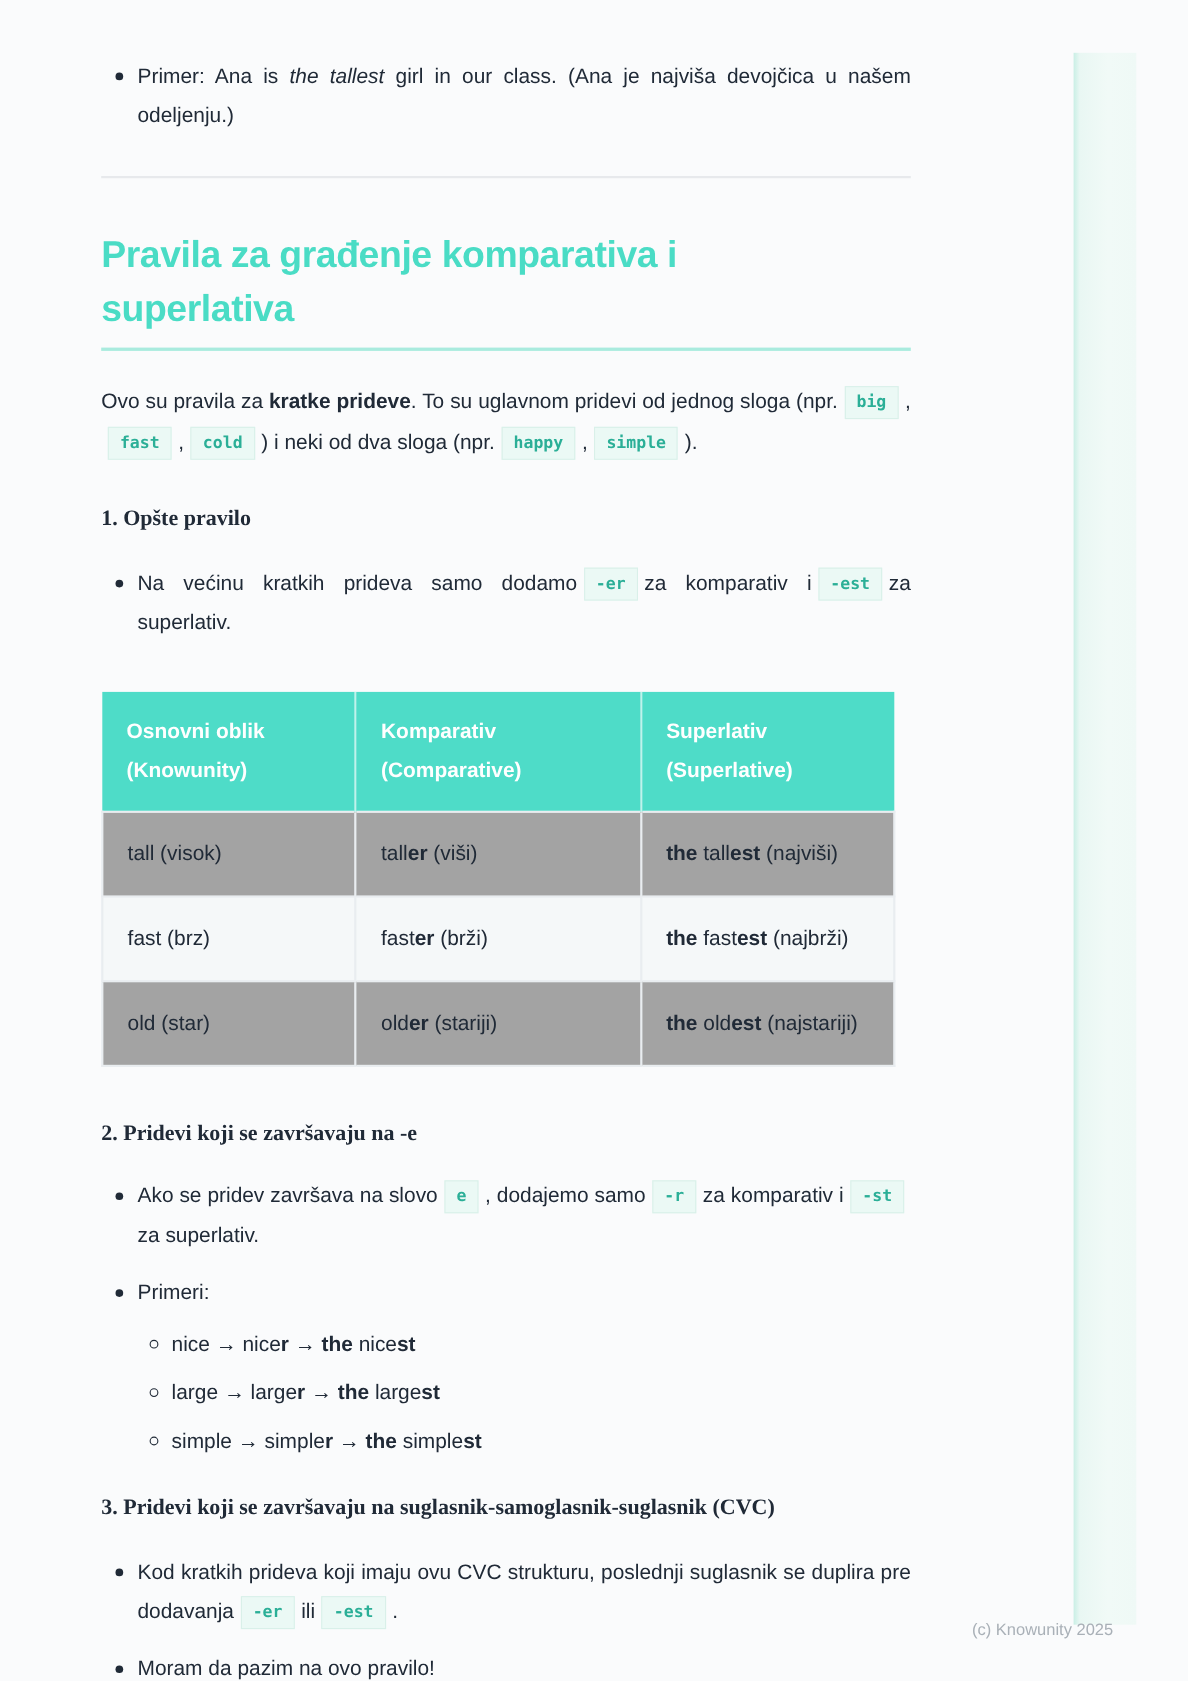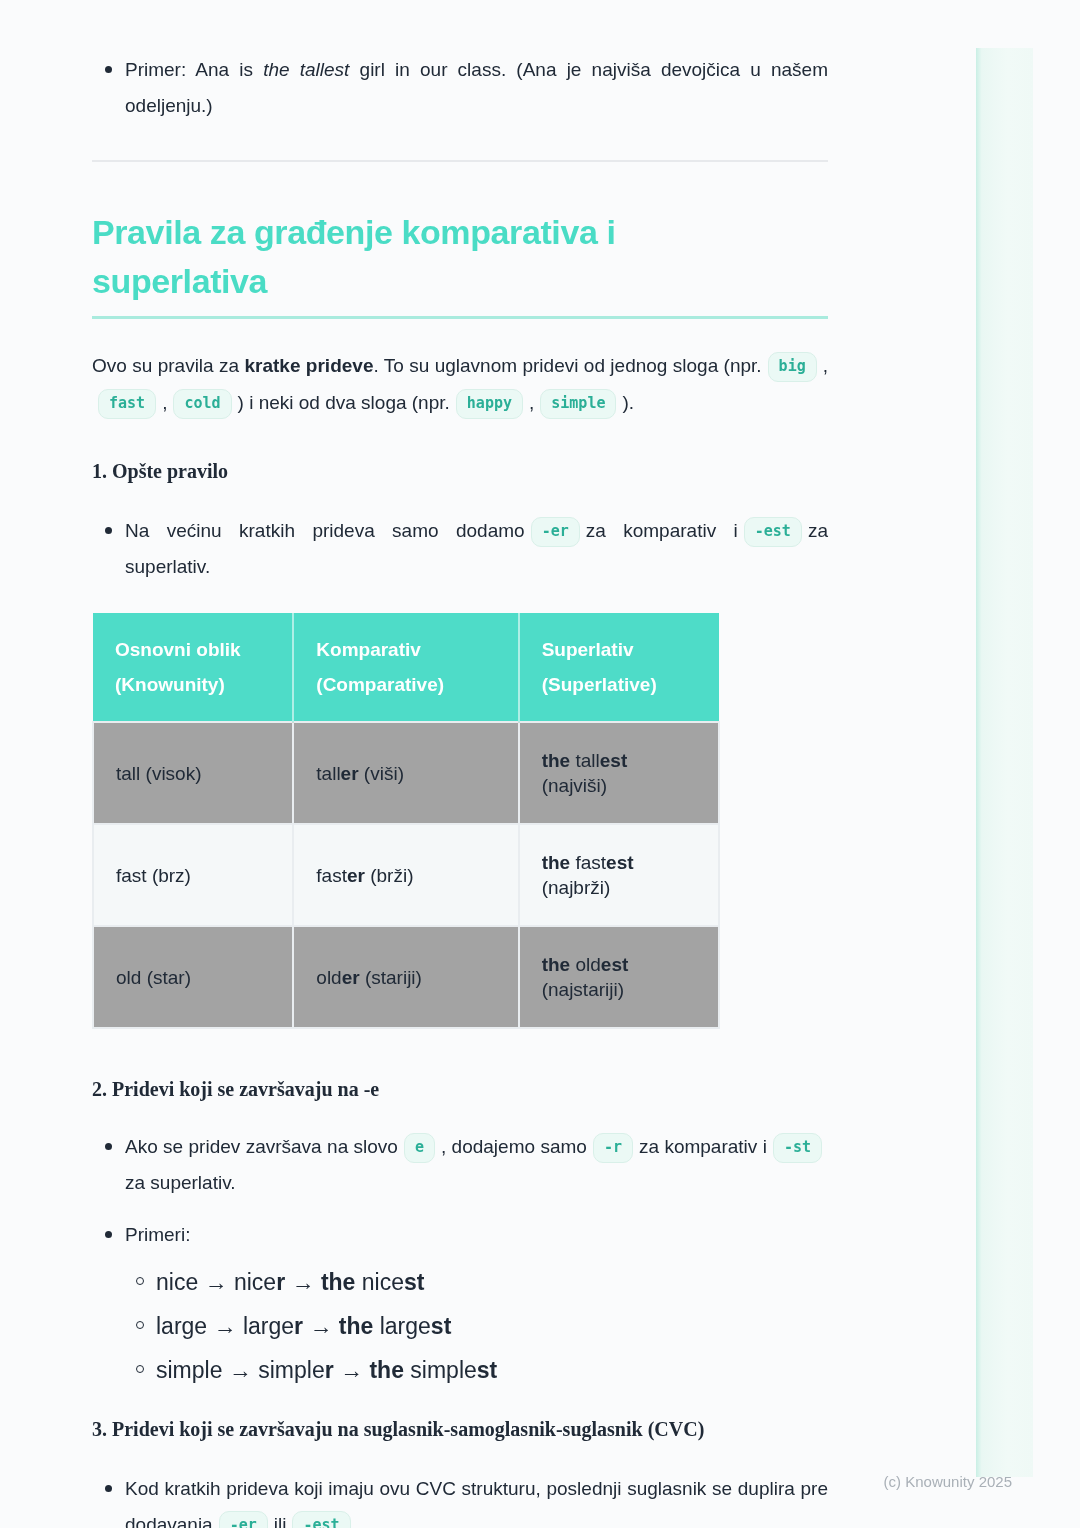--- a/index.html
+++ b/index.html
@@ -34,30 +34,30 @@
   .bullet .btext { flex:1 1 auto; font-size:19px; line-height:36px; }
   .intro-bullet { margin-top:52px; }
   .mt28 { margin-top:28px; }
   .mt26 { margin-top:26px; }
   .mt16 { margin-top:16px; }
   .sub-bullet { display:flex; align-items:flex-start; margin:14px 0 0 44px; }
   .sub-bullet .ring {
     flex:0 0 auto; width:8px; height:8px; border:1.5px solid #202A37;
     border-radius:50%; background:transparent; margin:10px 12px 0 0;
   }
-  .sub-bullet .btext { font-size:23px; line-height:30px; }
+  .sub-bullet .btext { font-size:19px; line-height:30px; }
   .chip {
     display:inline-block; font-family:"DejaVu Sans Mono","Liberation Mono",monospace;
     font-weight:bold; font-size:15px; line-height:19px; color:#2BAF97;
-    background:#EBF9F5; border:1px solid #D9F0E9; border-radius:10px;
+    background:#EBF9F5; border:1px solid #D9F0E9; border-radius:0;
     padding:4px 10px 5px; margin:0 6px; position:relative; top:-1px; white-space:nowrap;
   }
   b { font-weight:700; }
   table.grammar {
-    margin-top:28px; width:628px; border-collapse:collapse; table-layout:fixed;
+    margin-top:44px; width:722px; border-collapse:collapse; table-layout:fixed;
   }
   table.grammar col.c1 { width:32%; } table.grammar col.c2 { width:36%; } table.grammar col.c3 { width:32%; }
   table.grammar th {
     background:#4EDCC8; color:#FFFFFF; font-weight:600; font-size:19px;
     text-align:left; vertical-align:middle; padding:19px 22px; line-height:35px;
   }
   table.grammar th + th { border-left:2px solid rgba(255,255,255,0.55); }
   table.grammar td {
     border:2px solid #E9EDF0; font-size:19px; line-height:25px;
     padding:25px 22px; background:#a3a3a3; vertical-align:middle;

